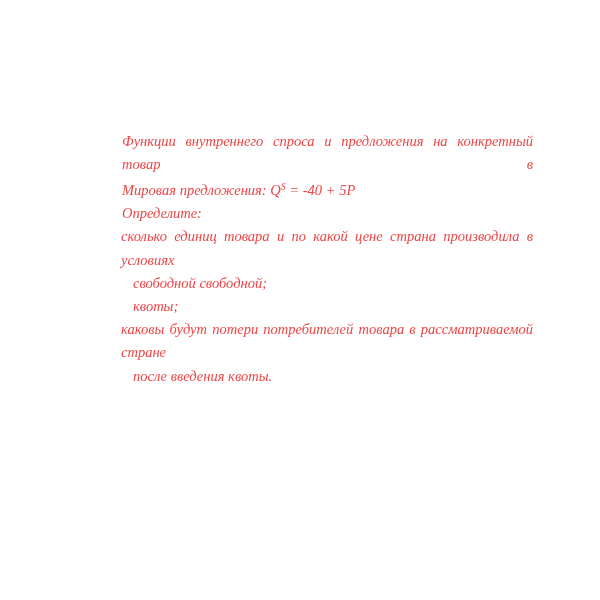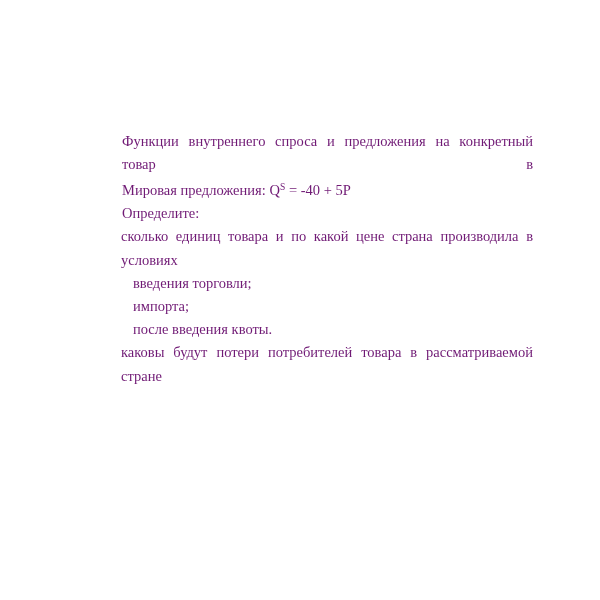--- a/index.html
+++ b/index.html
@@ -47,31 +47,31 @@
   }
   .sup {
     font-size: 9.5px;
     vertical-align: 4.5px;
     letter-spacing: 0.2px;
   }
 </style>
 </head>
 <body style="background: rgb(255, 255, 255);">
 
-<div class="doc" style="color: #701a75;">
+<div class="doc" style="color: #ef4444; font-style: italic;">
 
   <div class="line ind just">Функции внутреннего спроса и предложения на конкретный товар в</div>
 
 
   <div class="line ind"><span>Мировая предложения: Q</span><span class="sup">S</span><span> = -40 + 5P</span></div>
 
 
   <div class="line ind">Определите:</div>
 
   <div class="line hang just">сколько единиц товара и по какой цене страна производила в условиях</div>
-  <div class="line cont">введения торговли;</div>
+  <div class="line cont">свободной свободной;</div>
 
-  <div class="line cont">импорта;</div>
+  <div class="line cont">квоты;</div>
 
+  <div class="line hang just">каковы будут потери потребителей товара в рассматриваемой стране</div>
   <div class="line cont">после введения квоты.</div>
-  <div class="line hang just">каковы будут потери потребителей товара в рассматриваемой стране</div>
 
 </div>
 
 </body></html>

